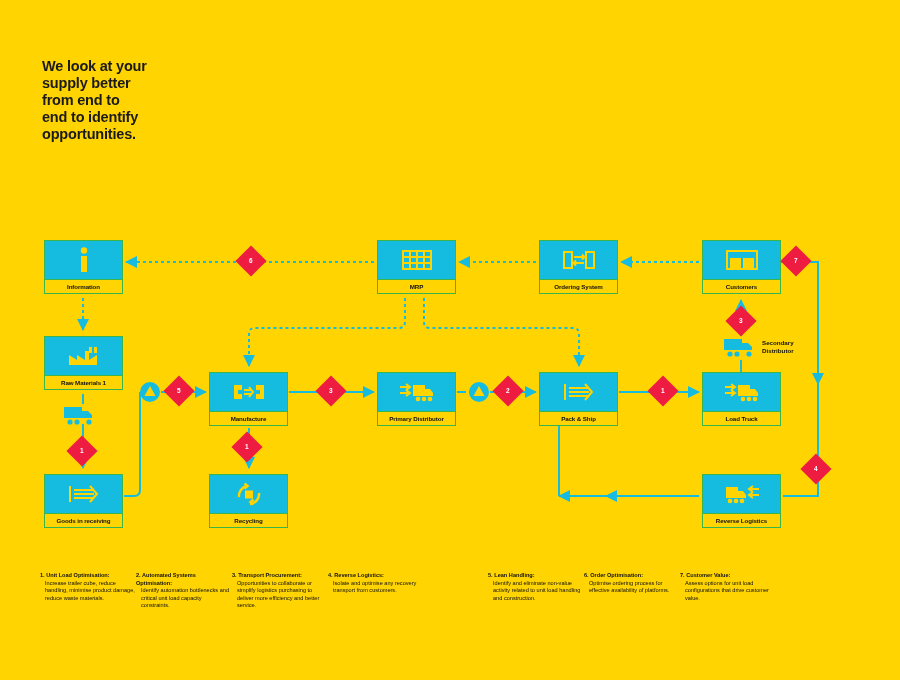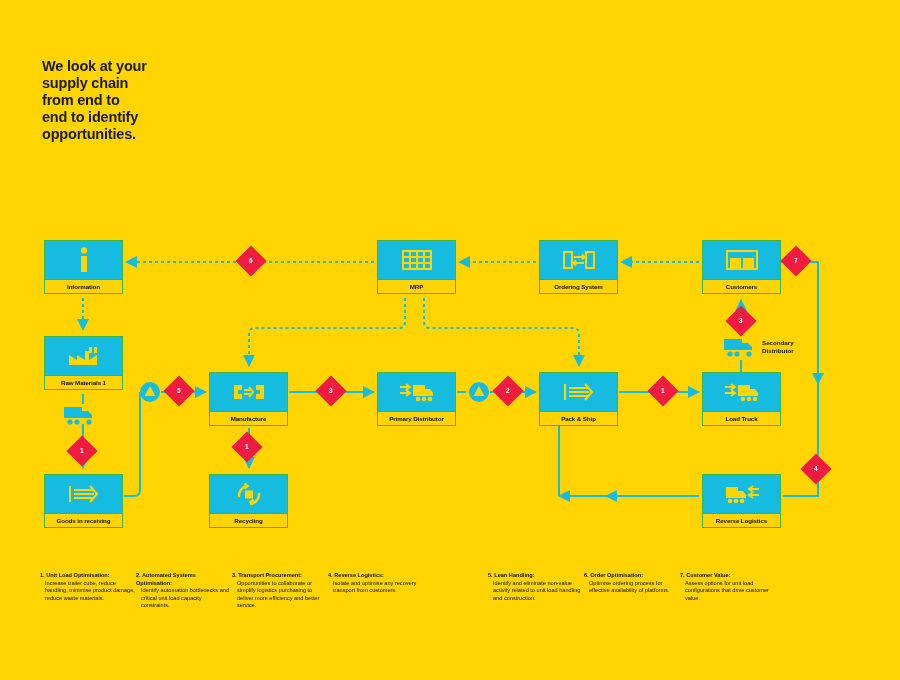--- a/index.html
+++ b/index.html
@@ -58,21 +58,21 @@
   .legend-item{position:absolute;width:95px;font-size:5.6px;line-height:7.6px;color:#111;}
   .legend-item .lt{font-weight:bold;display:block;}
   .legend-item .ld{display:block;padding-left:5px;}
 </style>
 </head>
 <body>
 
 <div id="stage">
 
   <div class="headline">We look at your
-supply chain
+supply better
 from end to
 end to identify
 opportunities.</div>
 
   <svg id="links" viewBox="0 0 900 680">
     <defs>
       <marker id="arrS" markerWidth="7" markerHeight="7" refX="5.5" refY="3" orient="auto">
         <path d="M0,0 L6,3 L0,6 z" fill="#16BCE0"></path>
       </marker>
       <marker id="arrD" markerWidth="7" markerHeight="7" refX="5.5" refY="3" orient="auto">

